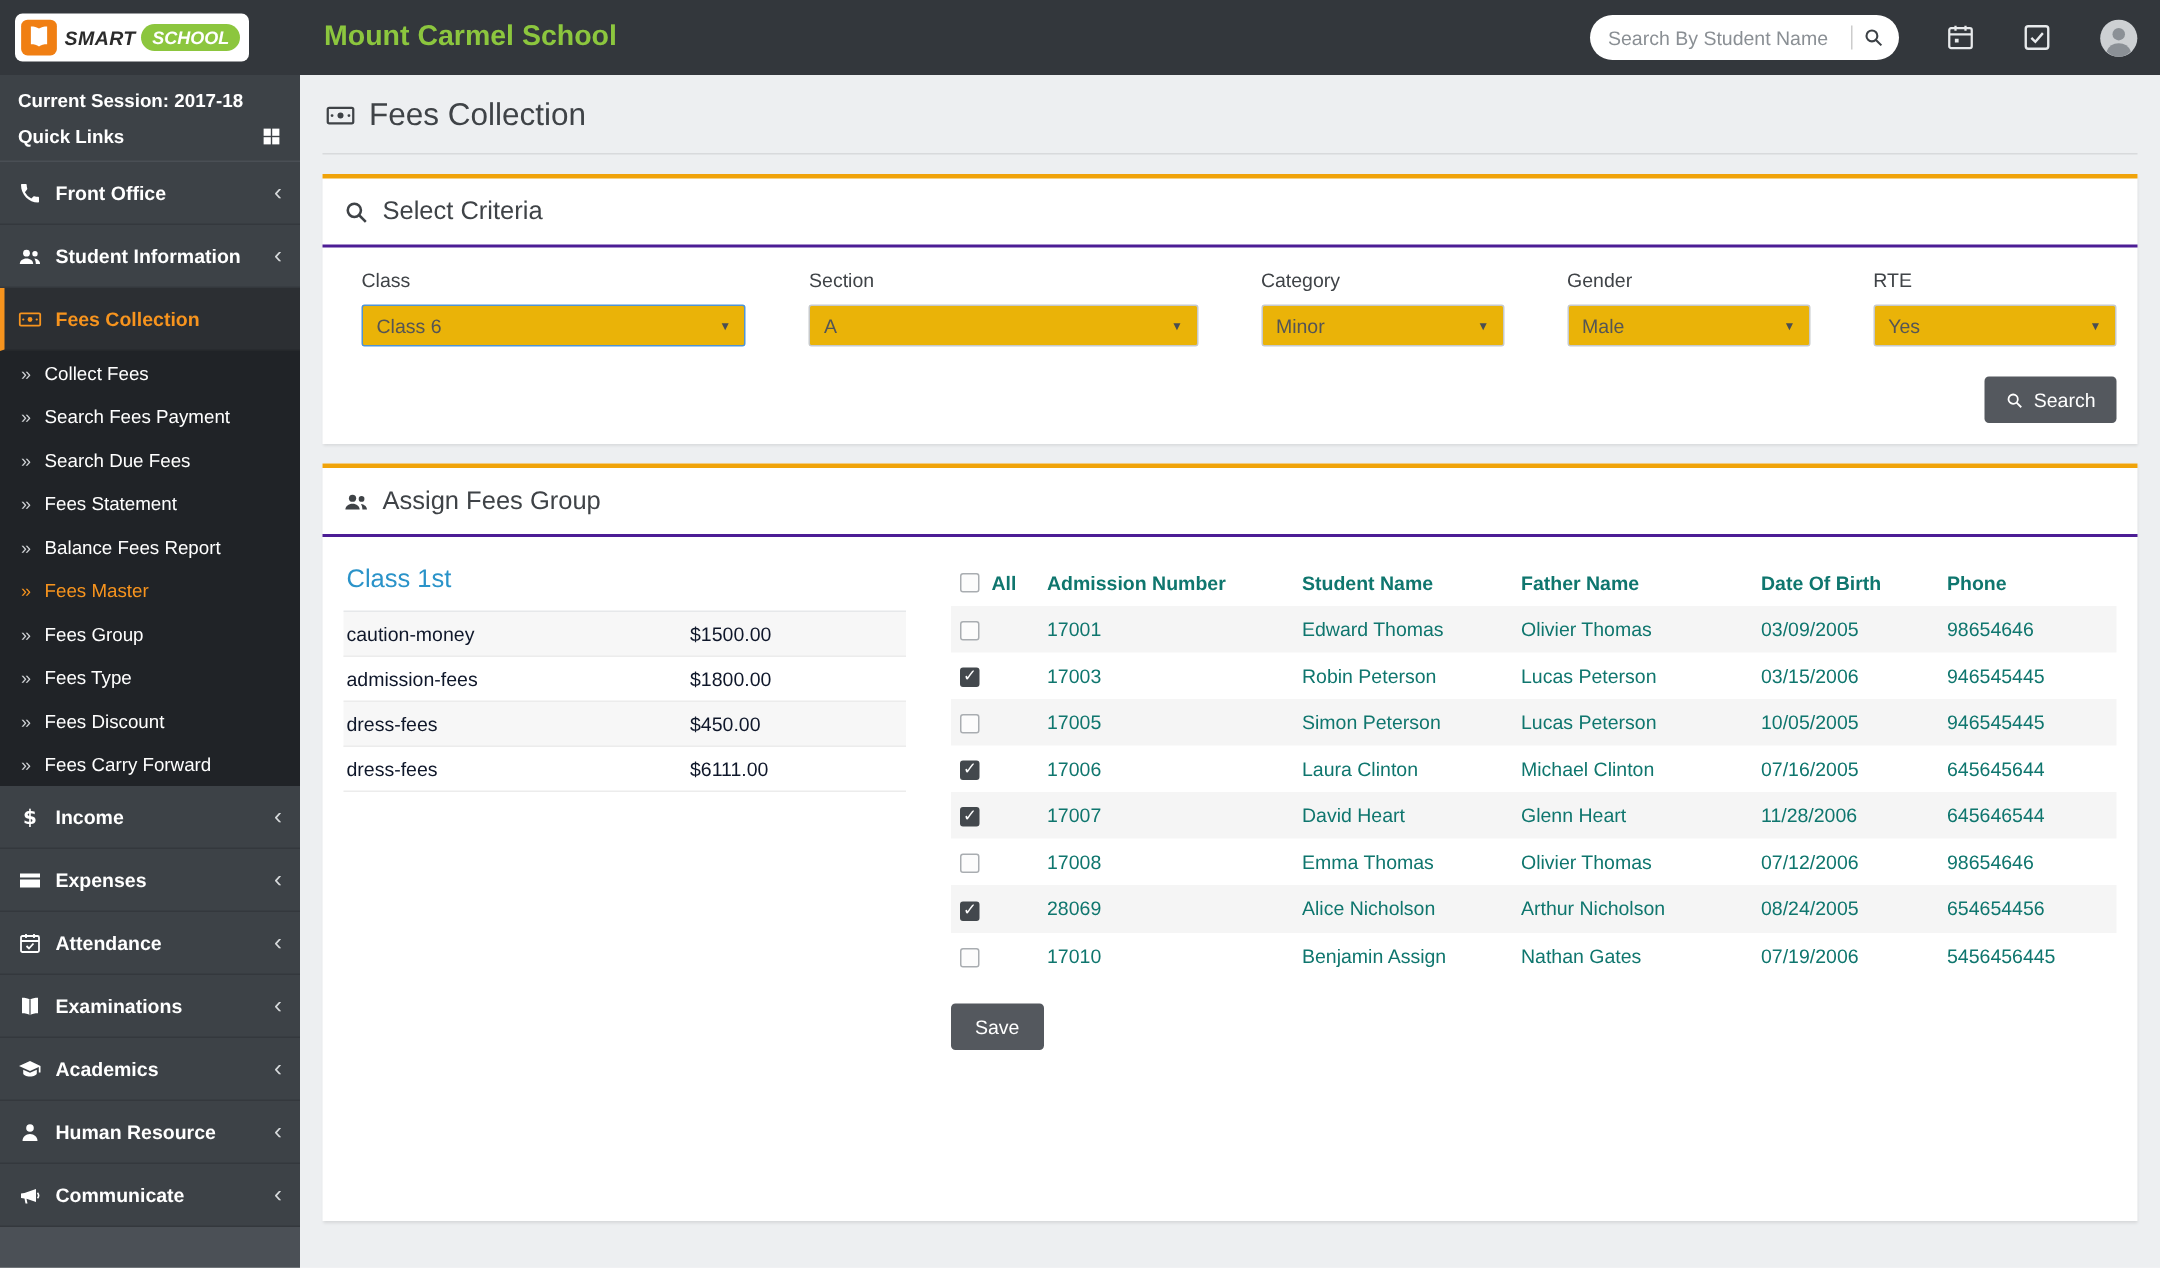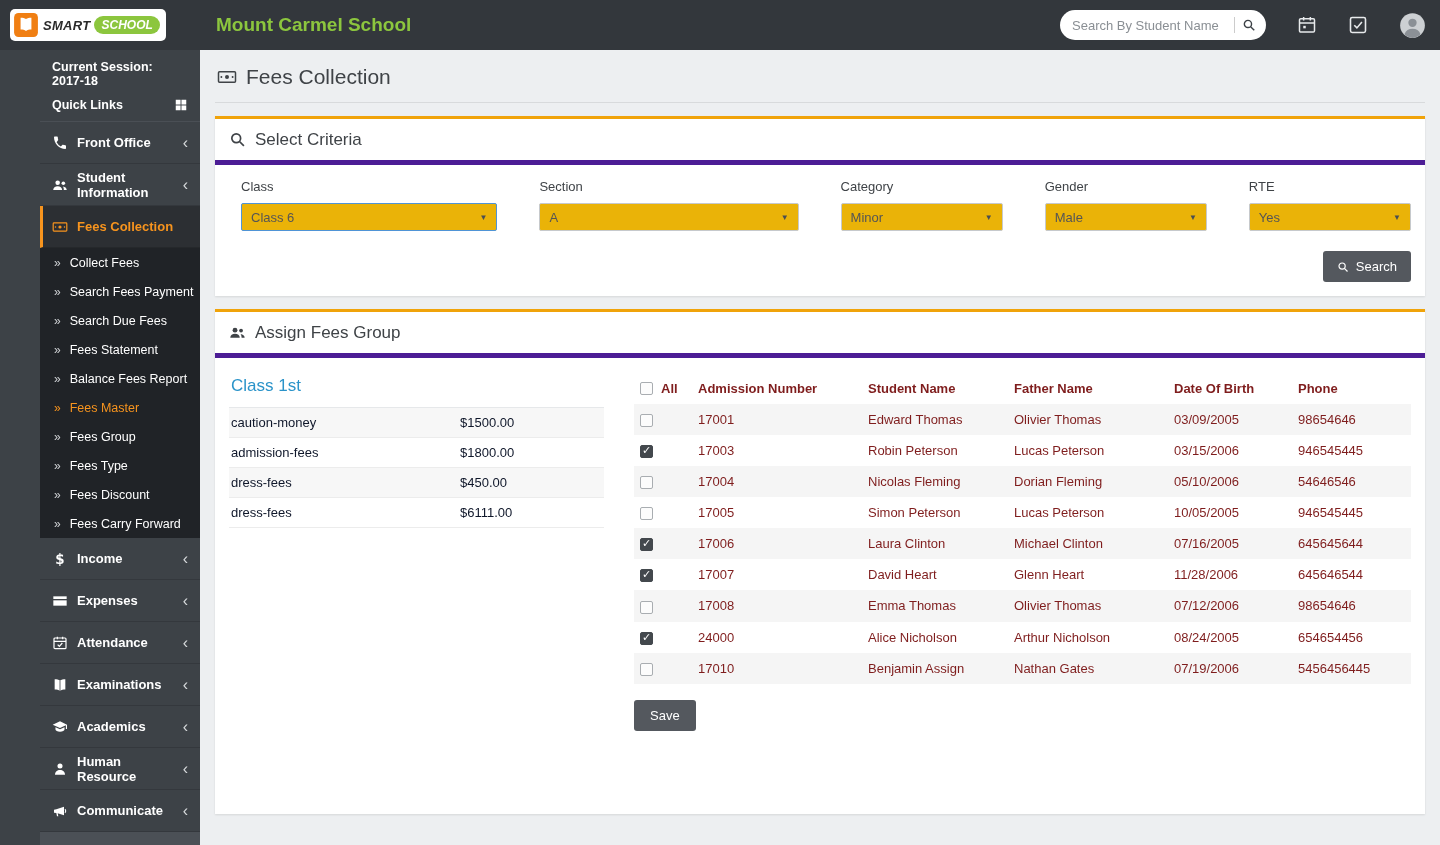--- a/index.html
+++ b/index.html
@@ -24,21 +24,21 @@
     font-family:inherit; background:transparent; }
   .search-input::placeholder { color:#8a8f94; }
   .search-divider { width:1px; height:16px; background:#ccc; margin:0 7px; }
   .search-glyph { width:14px; height:14px; color:#3c4146; display:block; }
   .top-icon { width:20px; height:20px; color:#e8eaec; display:block; cursor:pointer; }
   .avatar { width:27px; height:27px; display:block; cursor:pointer; }
   [data-icon] svg { width:100%; height:100%; display:block; }
 
   
   .sidebar { position:absolute; top:50px; left:0; width:200px; height:795px;
-    background:#3d4247; display:flex; flex-direction:column;padding-left:40px; }
+    background:#3d4247; display:flex; flex-direction:column; }
   .session-block { padding:10px 12px 9px; border-bottom:1px solid #4a4f55; color:#fff; }
   .session-line { font-size:12.5px; font-weight:bold; margin-bottom:10px; }
   .quick-links-row { display:flex; justify-content:space-between; align-items:center;
     font-size:12.5px; font-weight:bold; }
   .ql-icon { width:14px; height:14px; color:#fff; cursor:pointer; }
   .menu-item { height:42px; display:flex; align-items:center; padding:0 12px;
     font-size:13px; font-weight:bold; color:#fff; border-bottom:1px solid rgba(0,0,0,.14);
     cursor:pointer; }
   .mi-icon { width:16px; height:16px; margin-right:9px; flex:none; }
   .mi-label { flex:1; }
@@ -55,21 +55,21 @@
   .main { position:absolute; left:200px; top:50px; width:1240px; height:795px;
     background:#edeff1; overflow:hidden; }
   .page-head { display:flex; align-items:center; margin:0 15px; padding:15px 2px 13px;
     border-bottom:1px solid #d8dadc; }
   .ph-icon { width:20px; height:20px; color:#3f4347; margin-right:9px; }
   .page-title { font-size:21px; font-weight:normal; color:#3f4347; margin:0; }
 
   .card { background:#fff; border-top:3px solid #f0a30a; margin:13px 15px 0;
     box-shadow:0 1px 2px rgba(0,0,0,.1); }
   .card-header { display:flex; align-items:center; height:46px; padding:0 14px;
-    border-bottom:5px solid #4c1d95; }
+    border-bottom:2px solid #4c1d95; }
   .ch-icon { width:17px; height:17px; color:#3f4347; margin-right:9px; }
   .ch-title { font-size:17px; color:#3f4347; }
   .card-body { padding:14px; }
 
   .fields { display:flex; }
   .field { margin-right:30px;margin-left:12px; }
   .field:last-child { margin-right:0; }
   .field label { display:block; font-size:13px; color:#3f4347; margin-bottom:9px; }
   .field-class { width:272px; } .field-section { width:275px; }
   .field-category { width:172px; } .field-gender { width:172px; } .field-rte { width:172px; }
@@ -88,21 +88,21 @@
   .assign-body { display:flex; align-items:flex-start; }
   .fees-panel { width:375px; margin-right:30px; }
   .class-heading { font-size:17px; color:#2a93c9; padding:4px 2px 11px; border-bottom:1px solid #e6e8ea; }
   .fee-row { display:flex; align-items:center; height:30px; border-bottom:1px solid #ececec;
     font-size:13px; color:#0f172a; padding:0 2px; }
   .fee-name { flex:1; }
   .fee-amt { width:142px; }
   .fee-list .fee-row:nth-child(odd) { background:#f7f7f7; }
 
   .table-panel { flex:1; }
-  .students-table { width:100%; border-collapse:collapse; font-size:13px; color:#7f1d1d; }
+  .students-table { width:100%; border-collapse:collapse; font-size:13px; color:#0f766e; }
   .students-table th { font-weight:bold; text-align:left; padding:8px 6px; height:30px; white-space:nowrap; }
   .students-table td { padding:8px 6px; height:30px; white-space:nowrap; }
   .students-table tbody tr:nth-child(odd) { background:#f5f5f5; }
   .students-table th:nth-child(1){ width:58px; }
   .students-table th:nth-child(2){ width:170px; }
   .students-table th:nth-child(3){ width:146px; }
   .students-table th:nth-child(4){ width:160px; }
   .students-table th:nth-child(5){ width:124px; }
   .cb { display:inline-block; width:13px; height:13px; border:1px solid #a9adb1; border-radius:2px;
     background:#fcfcfc; vertical-align:middle; position:relative; cursor:pointer; }
@@ -458,28 +458,20 @@
               <tr>
                 <td><span class="cb checked"></span></td>
                 <td>17003</td>
                 <td>Robin Peterson</td>
                 <td>Lucas Peterson</td>
                 <td>03/15/2006</td>
                 <td>946545445</td>
               </tr>
               <tr>
                 <td><span class="cb"></span></td>
-                <td>17004</td>
-                <td>Nicolas Fleming</td>
-                <td>Dorian Fleming</td>
-                <td>05/10/2006</td>
-                <td>54646546</td>
-              </tr>
-              <tr>
-                <td><span class="cb"></span></td>
                 <td>17005</td>
                 <td>Simon Peterson</td>
                 <td>Lucas Peterson</td>
                 <td>10/05/2005</td>
                 <td>946545445</td>
               </tr>
               <tr>
                 <td><span class="cb checked"></span></td>
                 <td>17006</td>
                 <td>Laura Clinton</td>
@@ -498,21 +490,21 @@
               <tr>
                 <td><span class="cb"></span></td>
                 <td>17008</td>
                 <td>Emma Thomas</td>
                 <td>Olivier Thomas</td>
                 <td>07/12/2006</td>
                 <td>98654646</td>
               </tr>
               <tr>
                 <td><span class="cb checked"></span></td>
-                <td>24000</td>
+                <td>28069</td>
                 <td>Alice Nicholson</td>
                 <td>Arthur Nicholson</td>
                 <td>08/24/2005</td>
                 <td>654654456</td>
               </tr>
               <tr>
                 <td><span class="cb"></span></td>
                 <td>17010</td>
                 <td>Benjamin Assign</td>
                 <td>Nathan Gates</td>

